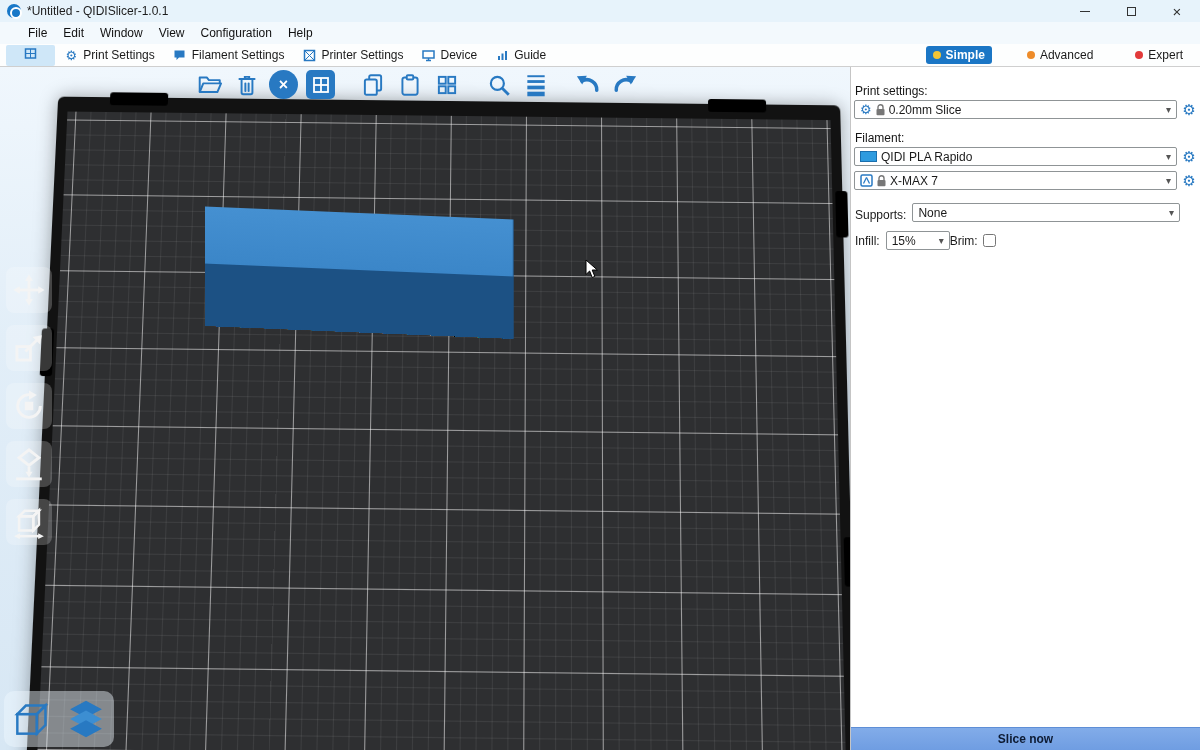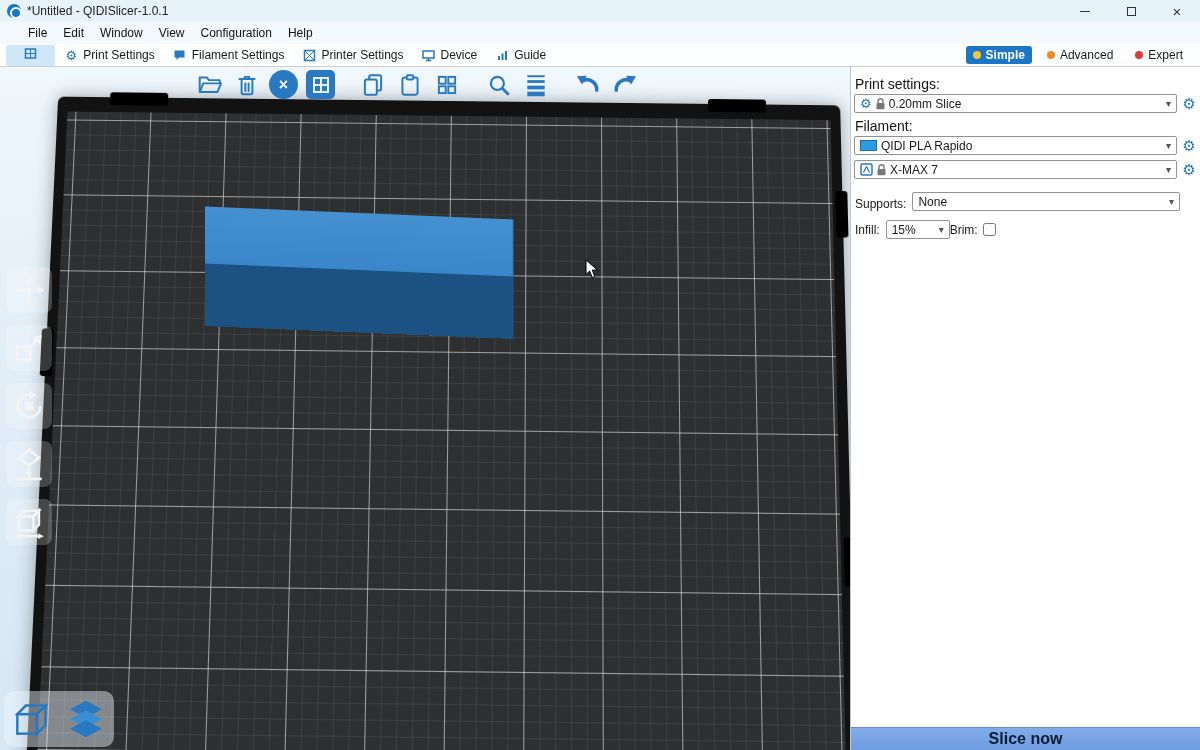--- a/index.html
+++ b/index.html
@@ -24,21 +24,21 @@
   .menubar { position:absolute; left:0; top:22px; width:1200px; height:22px;
     background:#f3f9fd; display:flex; align-items:center; padding-left:20px; }
   .menu-item { padding:0 8px; line-height:22px; font-size:12px; color:#111; }
 
   
   .tabbar { position:absolute; left:0; top:44px; width:1200px; height:23px;
     background:#fdfefe; border-bottom:1px solid #cfcfcf; display:flex; align-items:center; padding:0 6px; }
   .tab { display:flex; align-items:center; gap:5px; padding:2px 9px; height:21px; border-radius:2px; color:#1a1a1a; }
   .tab.active { background:#cfe7f8;flex-direction:column; }
   .tab .ticon { width:14px; height:14px; display:flex; align-items:center; justify-content:center; color:#2879c2; font-size:13px; }
-  .modes { margin-left:auto; display:flex; align-items:center; gap:8px; padding-right:4px; }
+  .modes { margin-left:auto; display:flex; align-items:center; gap:28px; padding-right:4px; }
   .mode { display:flex; align-items:center; gap:5px; padding:2px 7px; border-radius:3px; }
   .mode .dot { width:8px; height:8px; border-radius:50%; }
   .mode.simple { background:#1b76c5; color:#fff; font-weight:bold; }
   .mode.simple .dot { background:#f2c537; }
   .mode.advanced .dot { background:#ee8c2a; }
   .mode.expert .dot { background:#e23a3a; }
 
   
   .viewport { position:absolute; left:0; top:67px; width:850px; height:683px; overflow:hidden;
     background:linear-gradient(180deg,#f0f7fd 0%, #e2eef8 40%, #d7e7f4 100%); }
@@ -81,37 +81,37 @@
     display:flex; align-items:center; justify-content:center; }
 
   
   .view-toolbar { position:absolute; left:4px; bottom:3px; display:flex; gap:6px; padding:4px;
     background:rgba(240,248,255,.45); border-radius:10px; }
   .vbtn { width:48px; height:48px; display:flex; align-items:center; justify-content:center; border-radius:8px; }
 
   
   .sidebar { position:absolute; left:850px; top:67px; width:350px; height:683px;
     background:#fff; border-left:1px solid #c5c5c5; padding-top:5px; }
-  .sb-label { margin:4px 0 2px 4px; font-size:14px; color:#141414; }
+  .sb-label { margin:12px 0 2px 4px; font-size:12px; color:#141414; }
   .combo-row { display:flex; align-items:center; margin:0 3px 5px 3px; gap:4px; }
   .combo { flex:1; height:19px; border:1px solid #8f9496; border-radius:2px; background:#fff;
     display:flex; align-items:center; gap:4px; padding:0 5px; font-size:12px; color:#1a1a1a; overflow:hidden; }
   .combo .chev { margin-left:auto; color:#555; font-size:10px; line-height:10px; }
   .combo .mini-gear { color:#2879c2; font-size:13px; line-height:13px; }
   .gear-btn { width:16px; color:#2879c2; font-size:15px; line-height:15px; text-align:center; }
   .swatch { width:17px; height:11px; background:#2e9bdf; border:1px solid #1a6fae; }
   .row-supports { display:flex; align-items:flex-end; margin:13px 20px 0 4px; }
   .row-supports .combo { margin-left:6px; }
   .row-infill { display:flex; align-items:center; margin:9px 0 0 4px; }
   .combo-small { flex:none; width:64px; margin-left:6px; }
   .brim-label { }
   .brim-check { width:13px; height:13px; margin-left:5px; }
   .slice-btn { position:absolute; left:0; bottom:0; width:100%; height:23px;
     background:linear-gradient(180deg,#82ace9,#6f9de2); border-top:1px solid #5e8ed6;
-    display:flex; align-items:center; justify-content:center; font-weight:bold; font-size:16px; color:#0d1b33; }
+    display:flex; align-items:center; justify-content:center; font-weight:bold; font-size:12px; color:#0d1b33; }
 
   svg { display:block; }
 </style>
 </head>
 <body>
 
 <div class="titlebar">
   <span class="app-icon"></span>
   <span class="title-text">*Untitled - QIDISlicer-1.0.1</span>
   <div class="win-controls">

